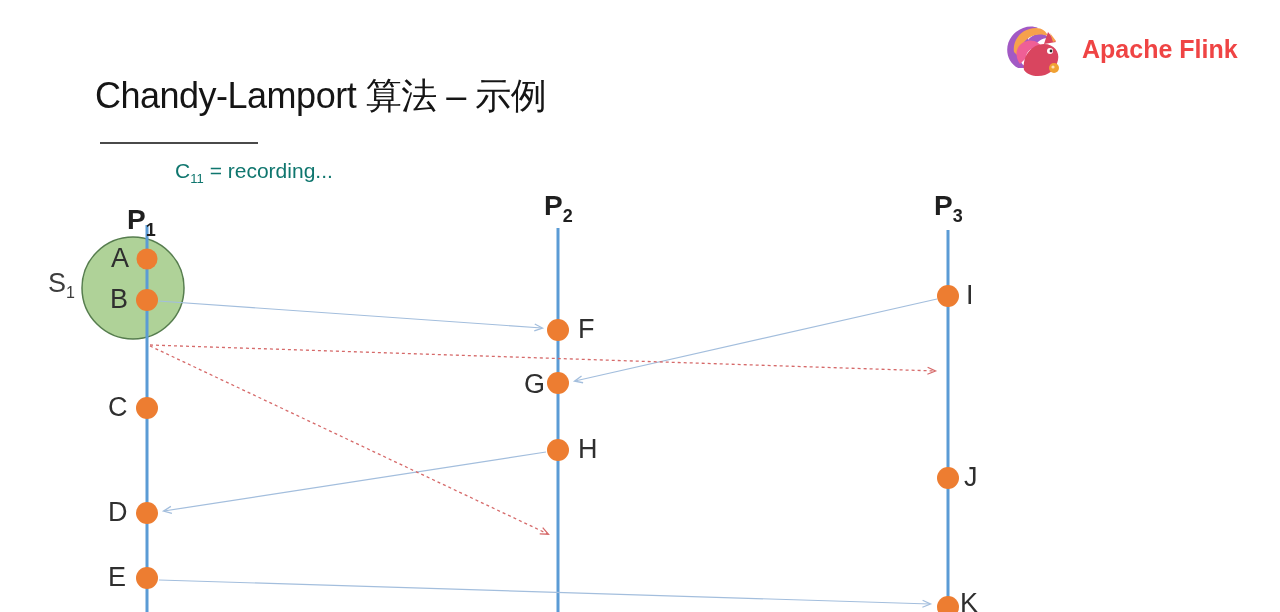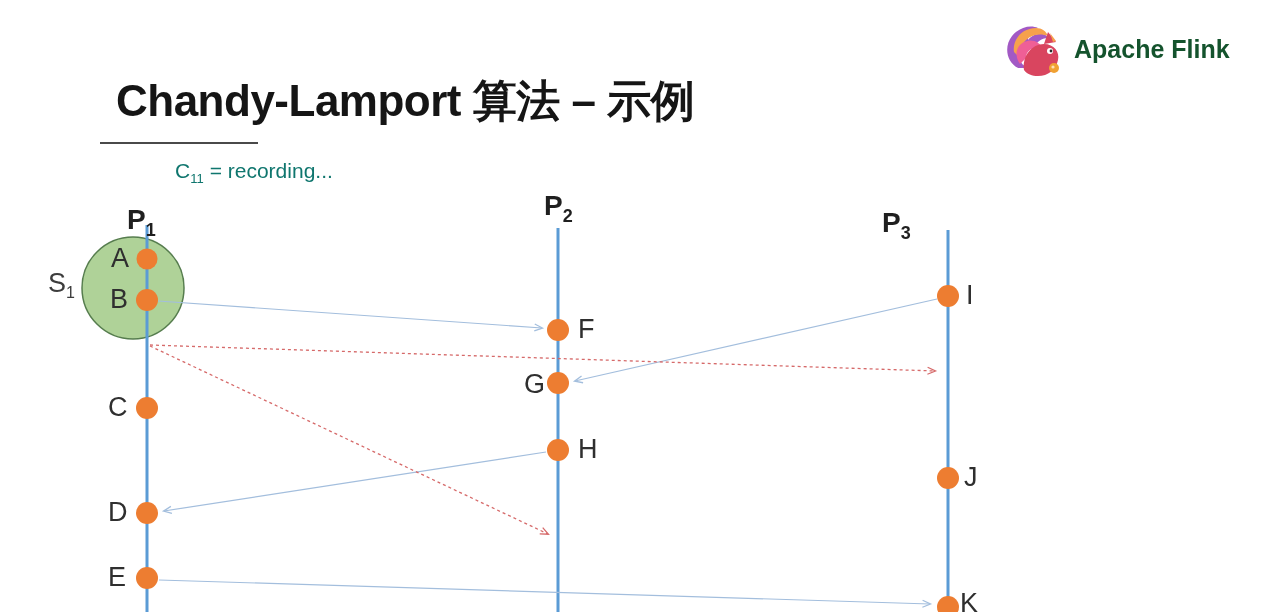--- a/index.html
+++ b/index.html
@@ -7,40 +7,40 @@
     position:relative;
     width:1280px;height:612px;
     background:#ffffff;
     overflow:hidden;
     font-family:"Liberation Sans", sans-serif;
   }
   .abs{position:absolute;}
   
   #title{
     left:95px;top:72px;
-    font-size:44px;font-weight:bold;color:#151515;
-    letter-spacing:-0.5px;white-space:nowrap;margin-left:21px;
+    font-size:36px;font-weight:normal;color:#151515;
+    letter-spacing:-0.5px;white-space:nowrap;
   }
   #title-underline{
     left:100px;top:142px;width:158px;height:2px;background:#4a4a4a;
   }
   
   #logo{left:1004px;top:14px;width:260px;height:70px;display:flex;align-items:center;}
-  #logo-text{font-size:25px;font-weight:bold;color:#14532d;margin-left:12px;white-space:nowrap;}
+  #logo-text{font-size:25px;font-weight:bold;color:#ef4444;margin-left:20px;white-space:nowrap;}
   
   #annotations{left:175px;top:157px;color:#0f766e;font-size:21px;line-height:28.5px;}
   .ann-line{white-space:nowrap;}
   .ann-line sub{font-size:13px;}
   .ann-rest{margin-left:6px;}
   
   .proc-label{font-size:28px;font-weight:600;color:#1f1f1f;white-space:nowrap;}
   .proc-label sub{font-size:18px;font-weight:600;}
   #proc-1{left:127px;top:204px;}
   #proc-2{left:544px;top:190px;}
-  #proc-3{left:882px;top:190px;margin-top:17px;}
+  #proc-3{left:934px;top:190px;}
   
   #snapshot-label{left:48px;top:268px;font-size:27px;color:#3d3d3d;text-align:center;}
   #snapshot-label sub{font-size:16px;}
   
   .event-label{font-size:27px;color:#2f2f2f;white-space:nowrap;}
   #lbl-A{left:111px;top:243px;}
   #lbl-B{left:110px;top:284px;}
   #lbl-C{left:108px;top:392px;}
   #lbl-D{left:108px;top:497px;}
   #lbl-E{left:108px;top:562px;}

